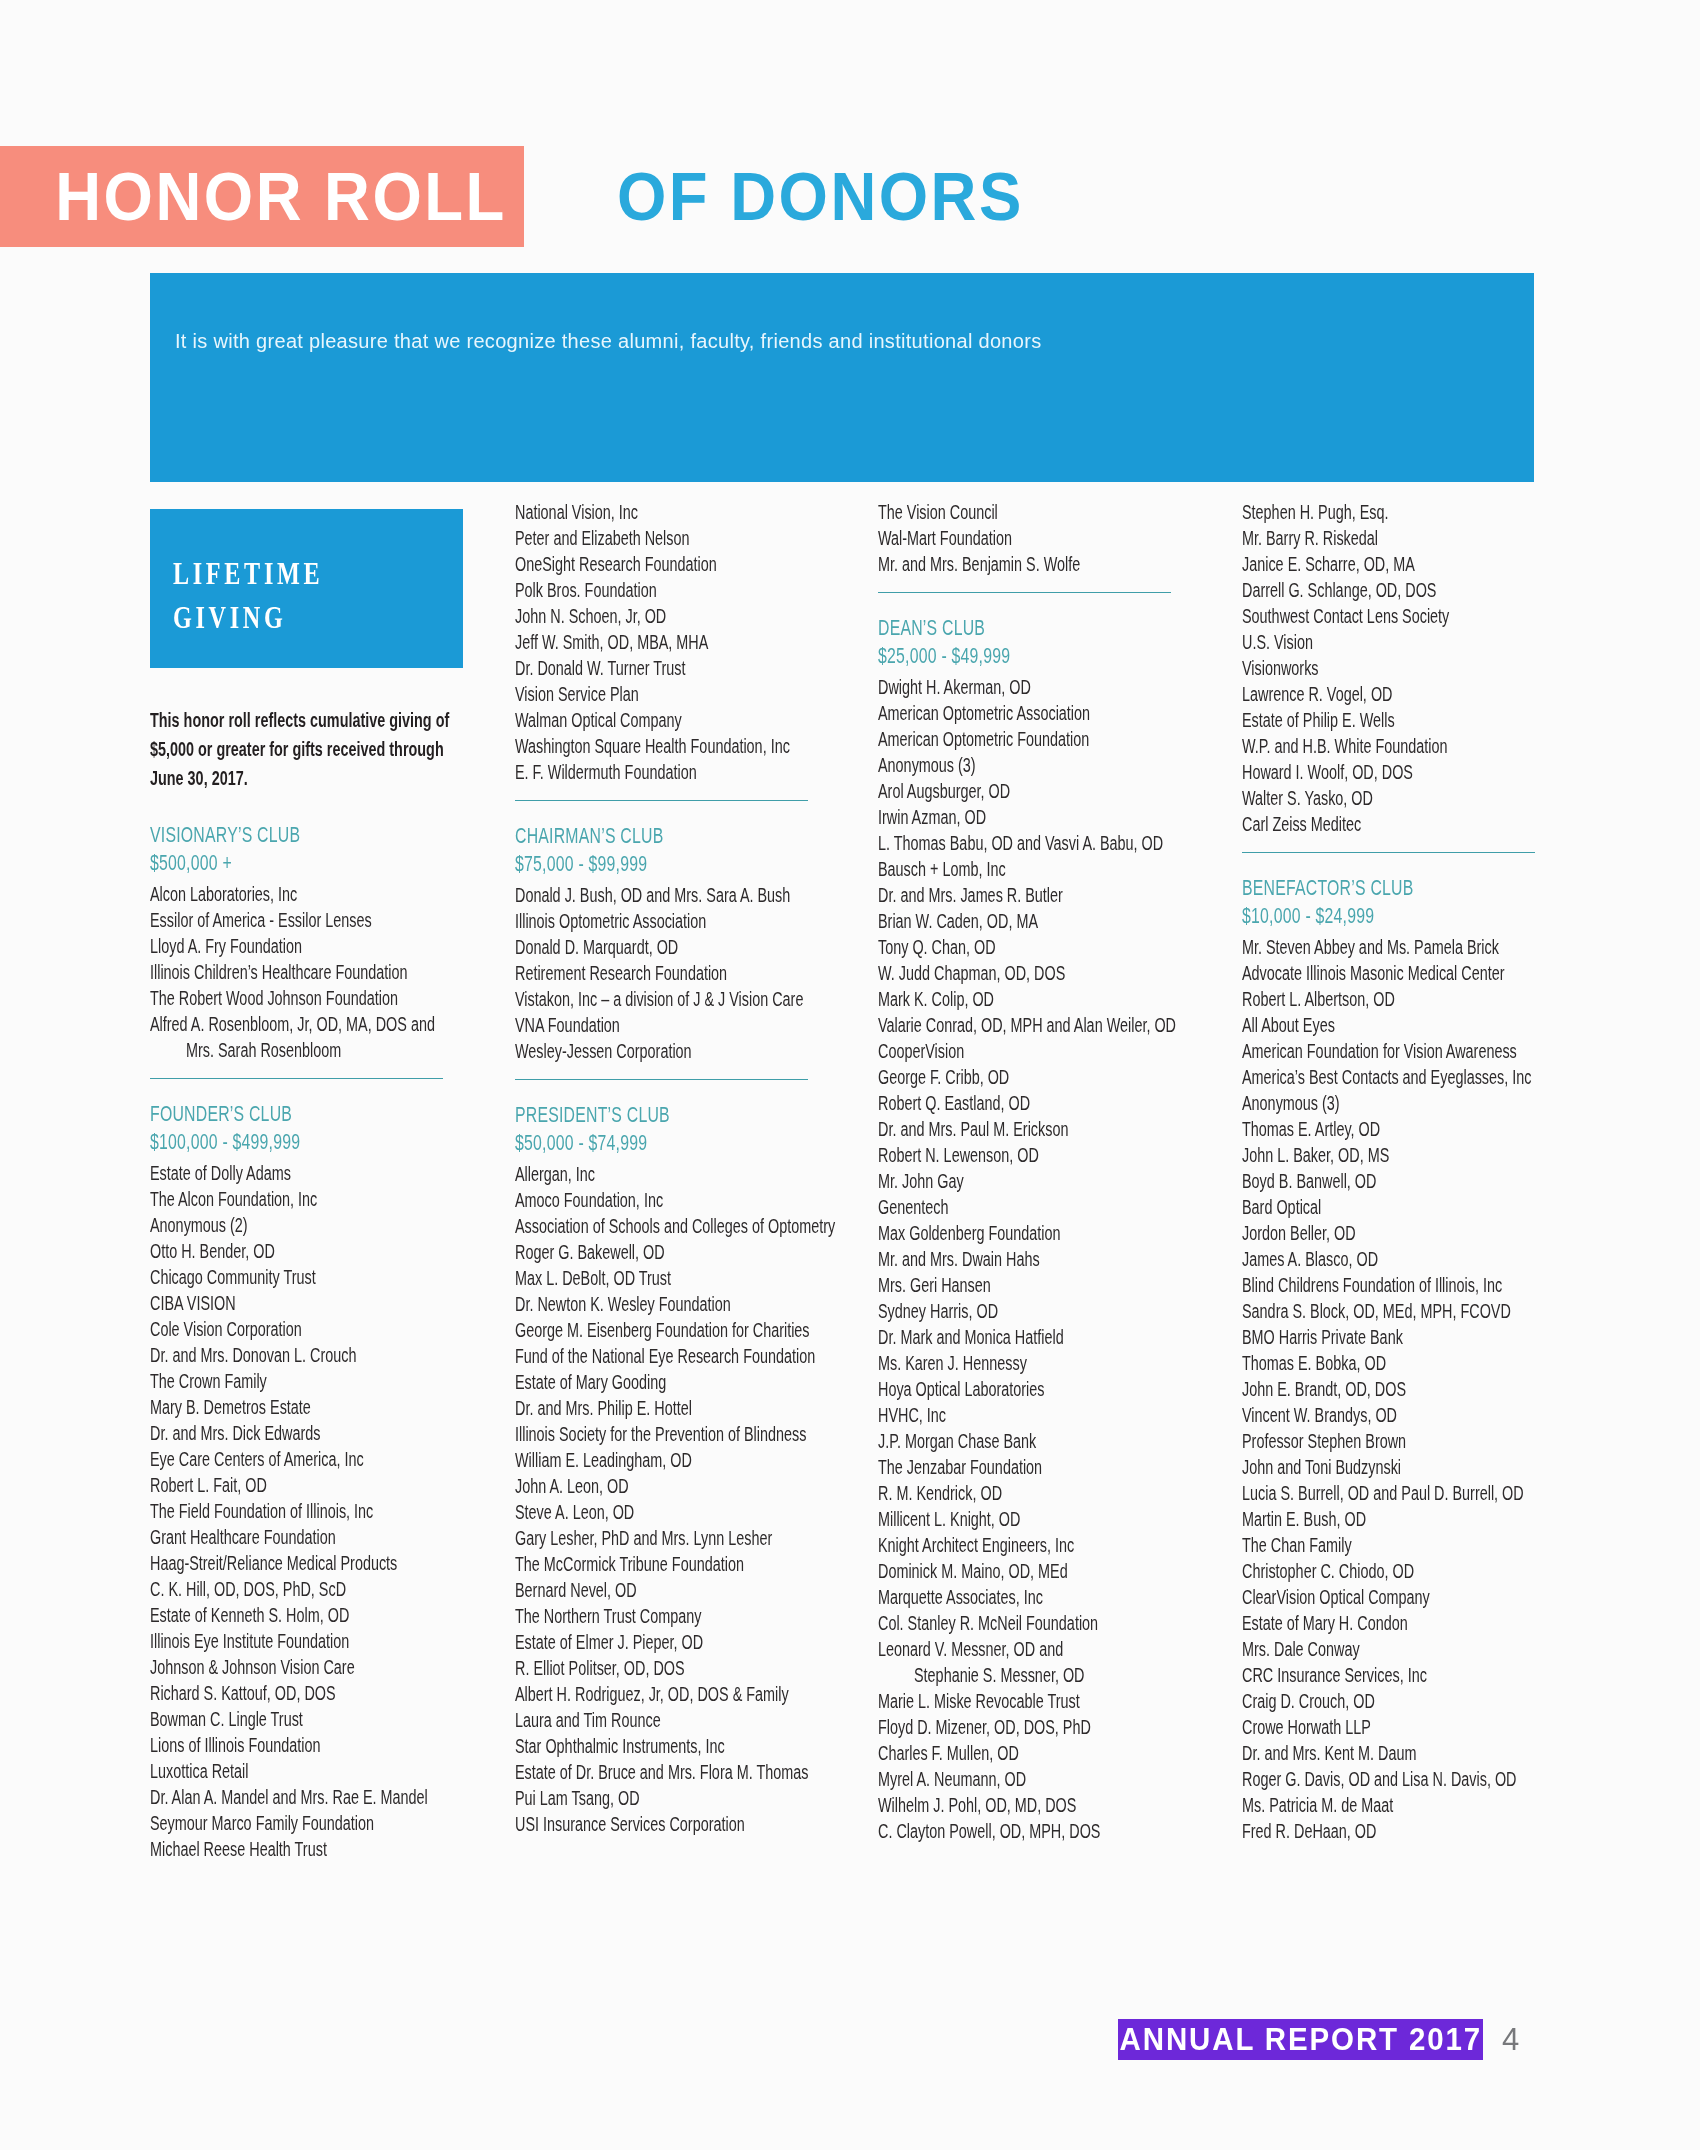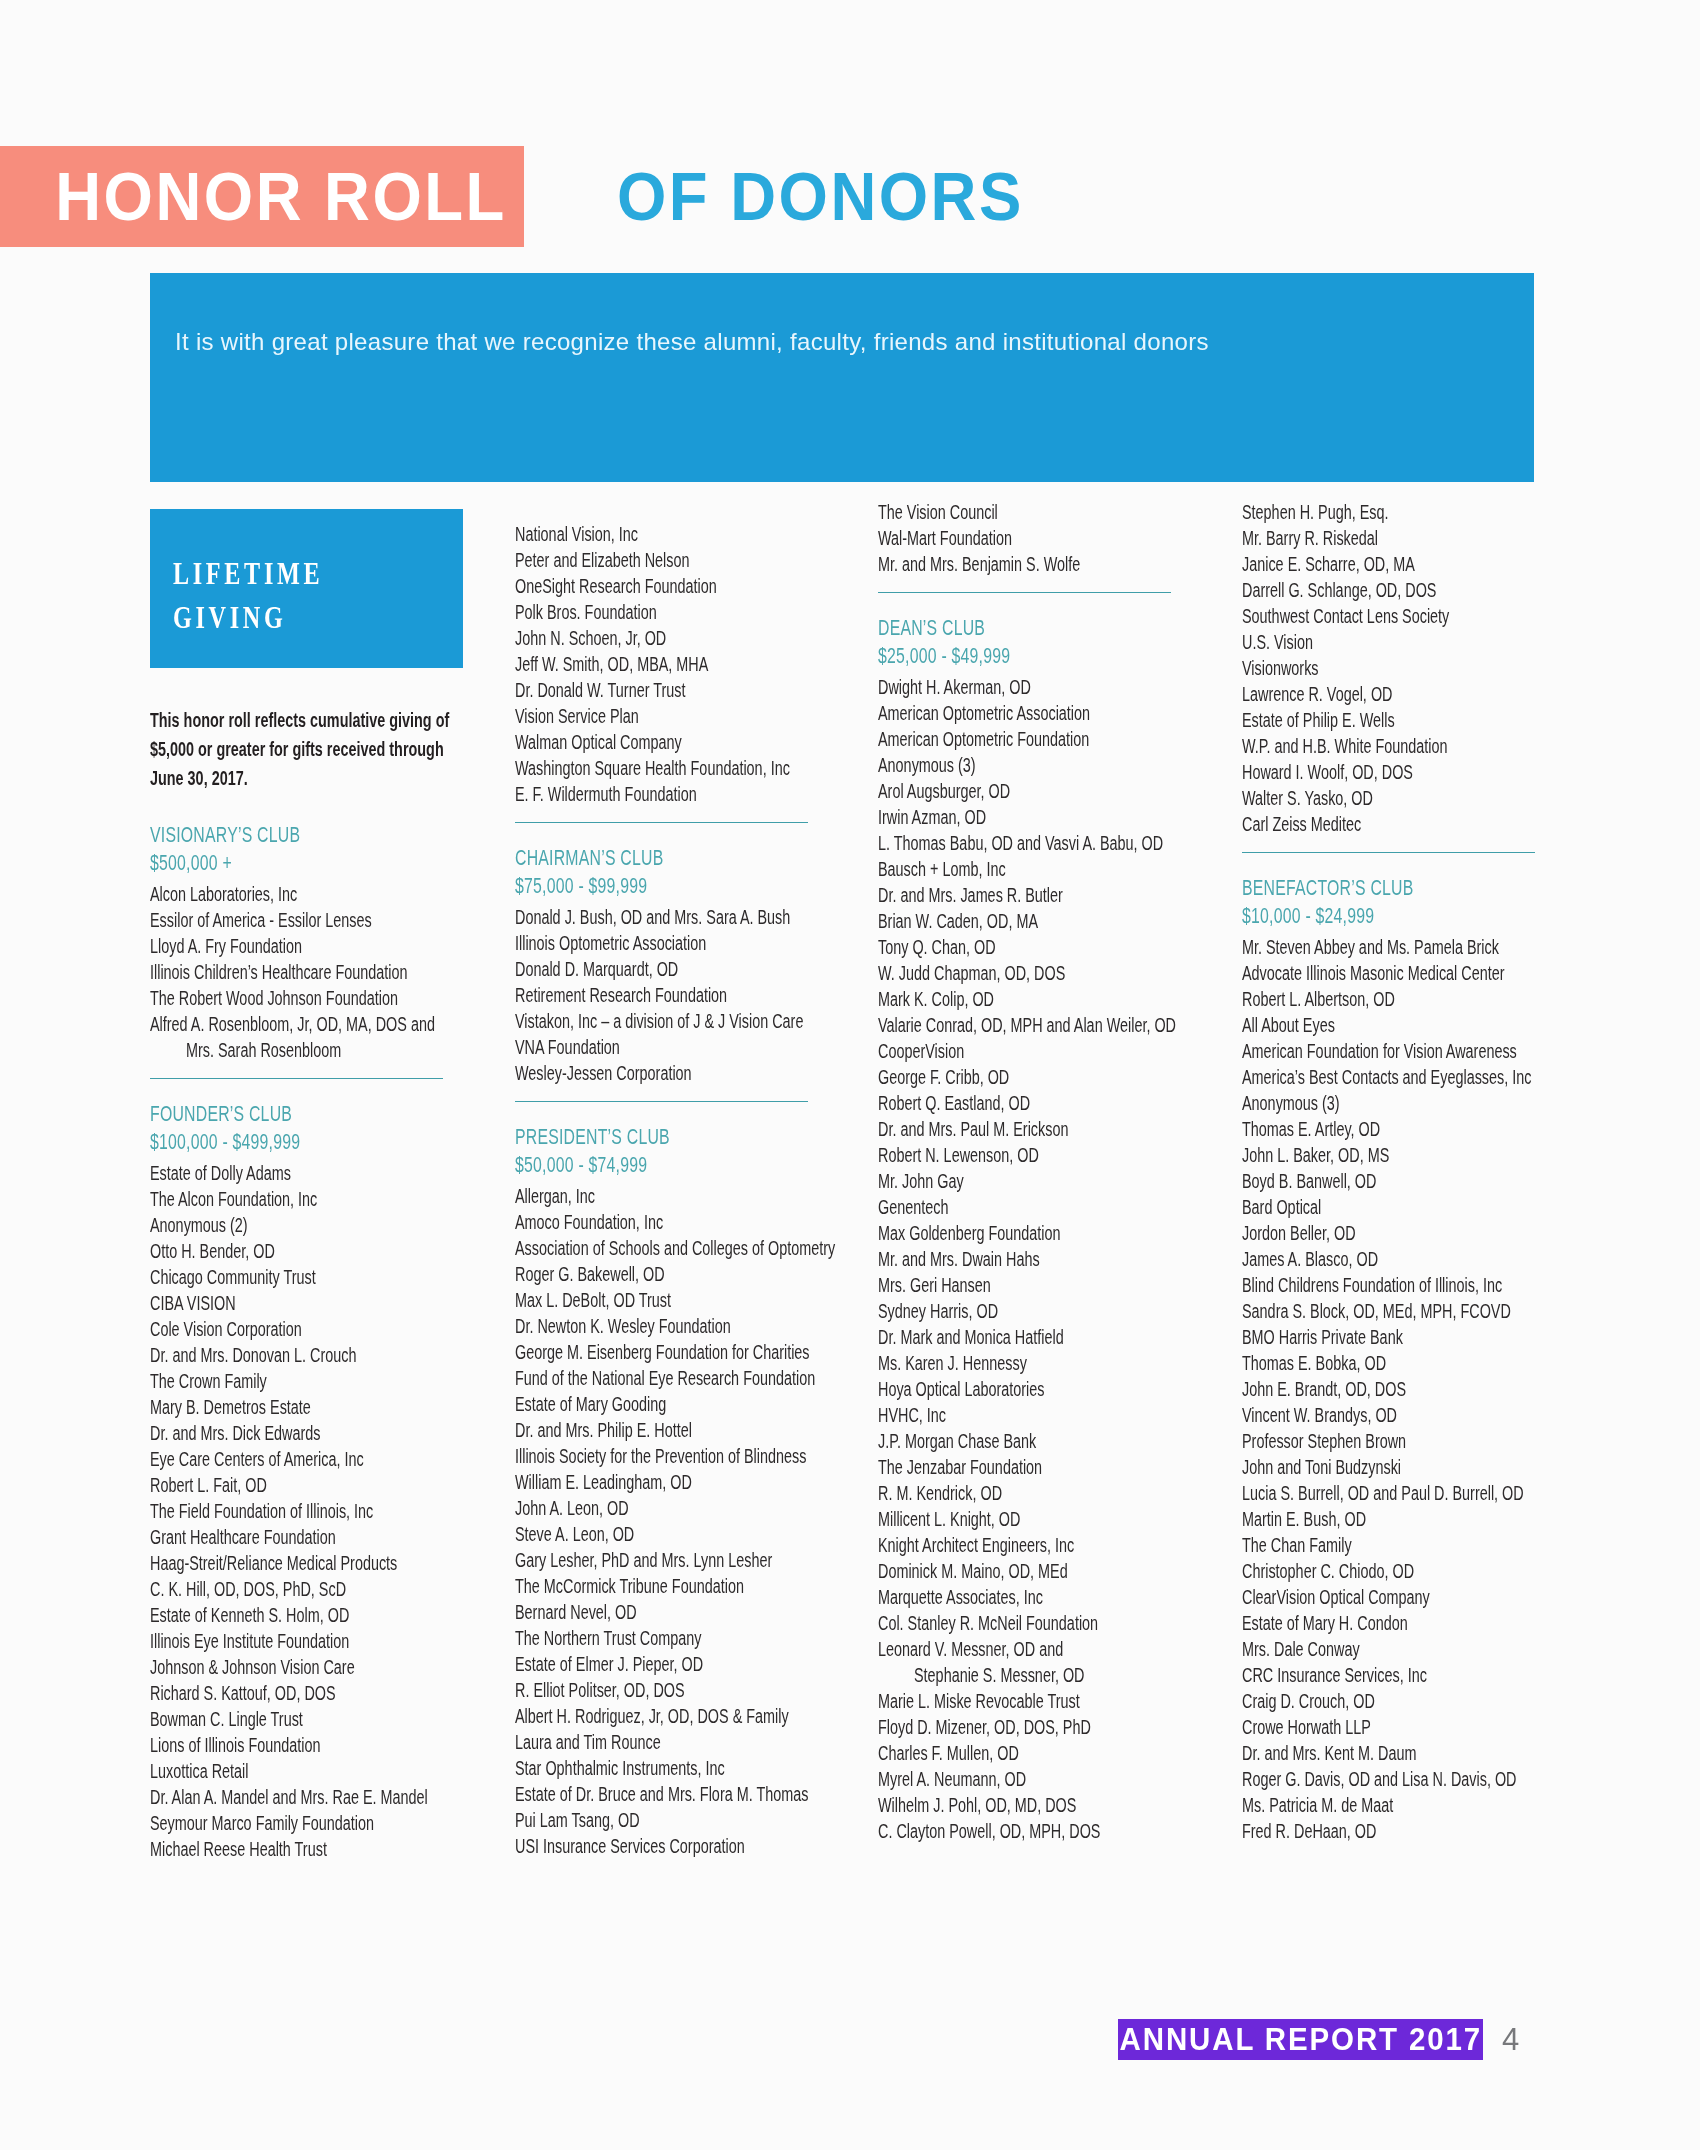--- a/index.html
+++ b/index.html
@@ -21,41 +21,41 @@
     position:absolute;left:617px;top:146px;height:101px;display:flex;align-items:center;
     font-size:69px;font-weight:bold;color:#2aa9dc;letter-spacing:2.7px;
     white-space:nowrap;transform:scaleX(0.92);transform-origin:left center;
   }
   
   .intro-box{
     position:absolute;left:150px;top:273px;width:1384px;height:209px;
     background:#1b9ad6;box-sizing:border-box;padding:48px 0 0 25px;
   }
   .intro-line{
-    font-size:24px;line-height:41px;color:#e8f6fd;white-space:nowrap;letter-spacing:0.3px;
+    font-size:20px;line-height:41px;color:#e8f6fd;white-space:nowrap;letter-spacing:0.3px;
   }
   
   .lifetime-box{
     position:absolute;left:150px;top:509px;width:313px;height:159px;
     background:#1b9ad6;box-sizing:border-box;padding:43px 0 0 23px;font-family:Liberation Serif, serif;
   }
   .lifetime-line{
     font-size:31px;font-weight:bold;color:#ffffff;letter-spacing:4.7px;line-height:44px;
     white-space:nowrap;transform:scaleX(0.78);transform-origin:0 0;
   }
   
   .note-block{position:absolute;left:150px;top:706px;}
   .note-line{
     font-size:20px;font-weight:bold;color:#231f20;line-height:29px;
     white-space:pre;transform:scaleX(0.72);transform-origin:0 0;
   }
   
   .column{position:absolute;width:373px;}
   .col1{left:150px;top:800px;}
-  .col2{left:515px;top:499px;margin-top:22px;}
+  .col2{left:515px;top:499px;}
   .col3{left:878px;top:499px;}
   .col4{left:1242px;top:499px;}
   .cond{transform:scaleX(0.72);transform-origin:0 0;white-space:pre;width:507px;}
   .club-title{
     margin-top:21.3px;font-size:22px;line-height:28px;color:#4aa6ae;letter-spacing:0.3px;
   }
   .club-range{font-size:22px;line-height:28px;color:#4aa6ae;margin-bottom:4px;letter-spacing:0.3px;}
   .name{font-size:20px;line-height:26px;height:26px;color:#2d2a2b;}
   .divider{width:293px;border-top:1.3px solid #3f9ea9;margin-top:14.7px;}
   

